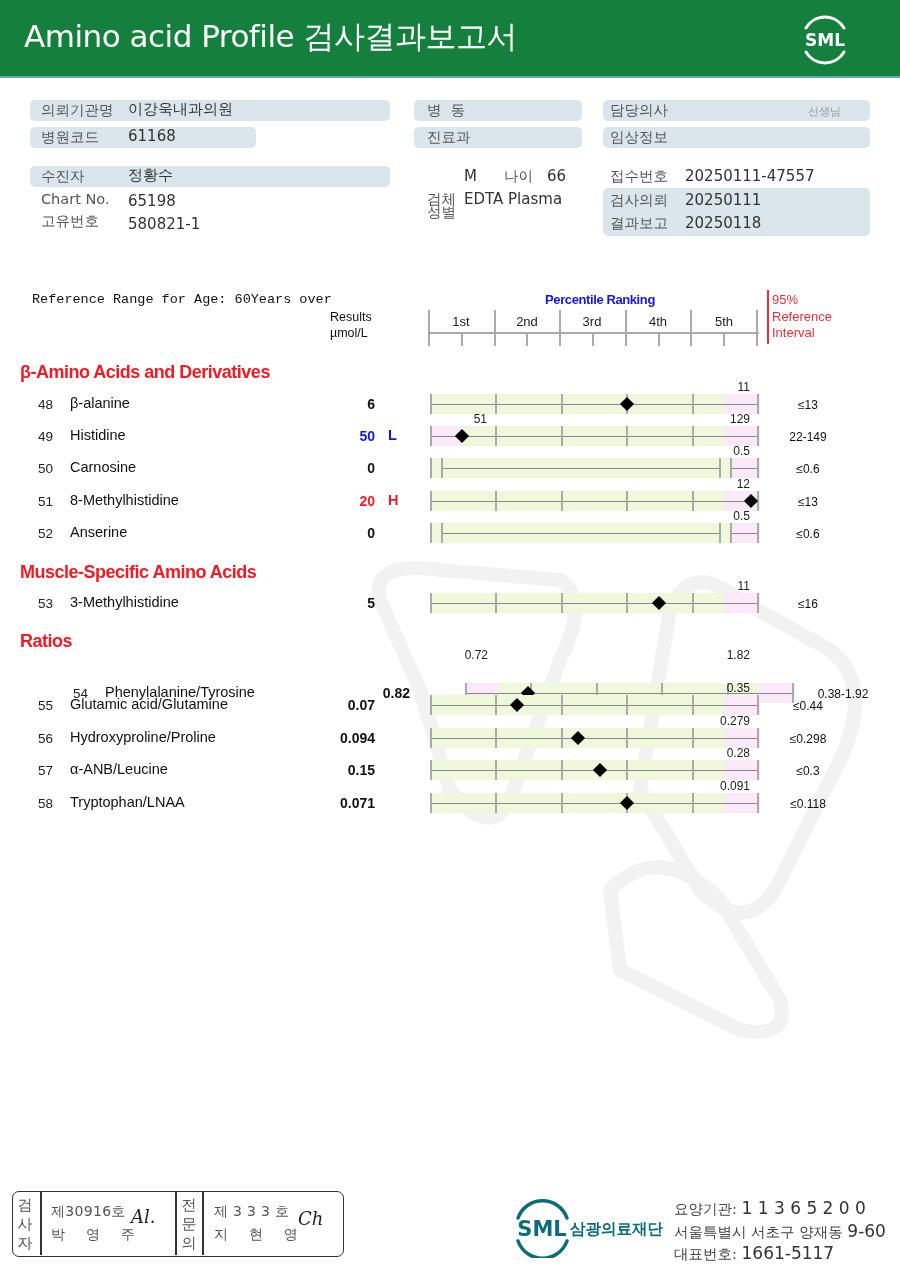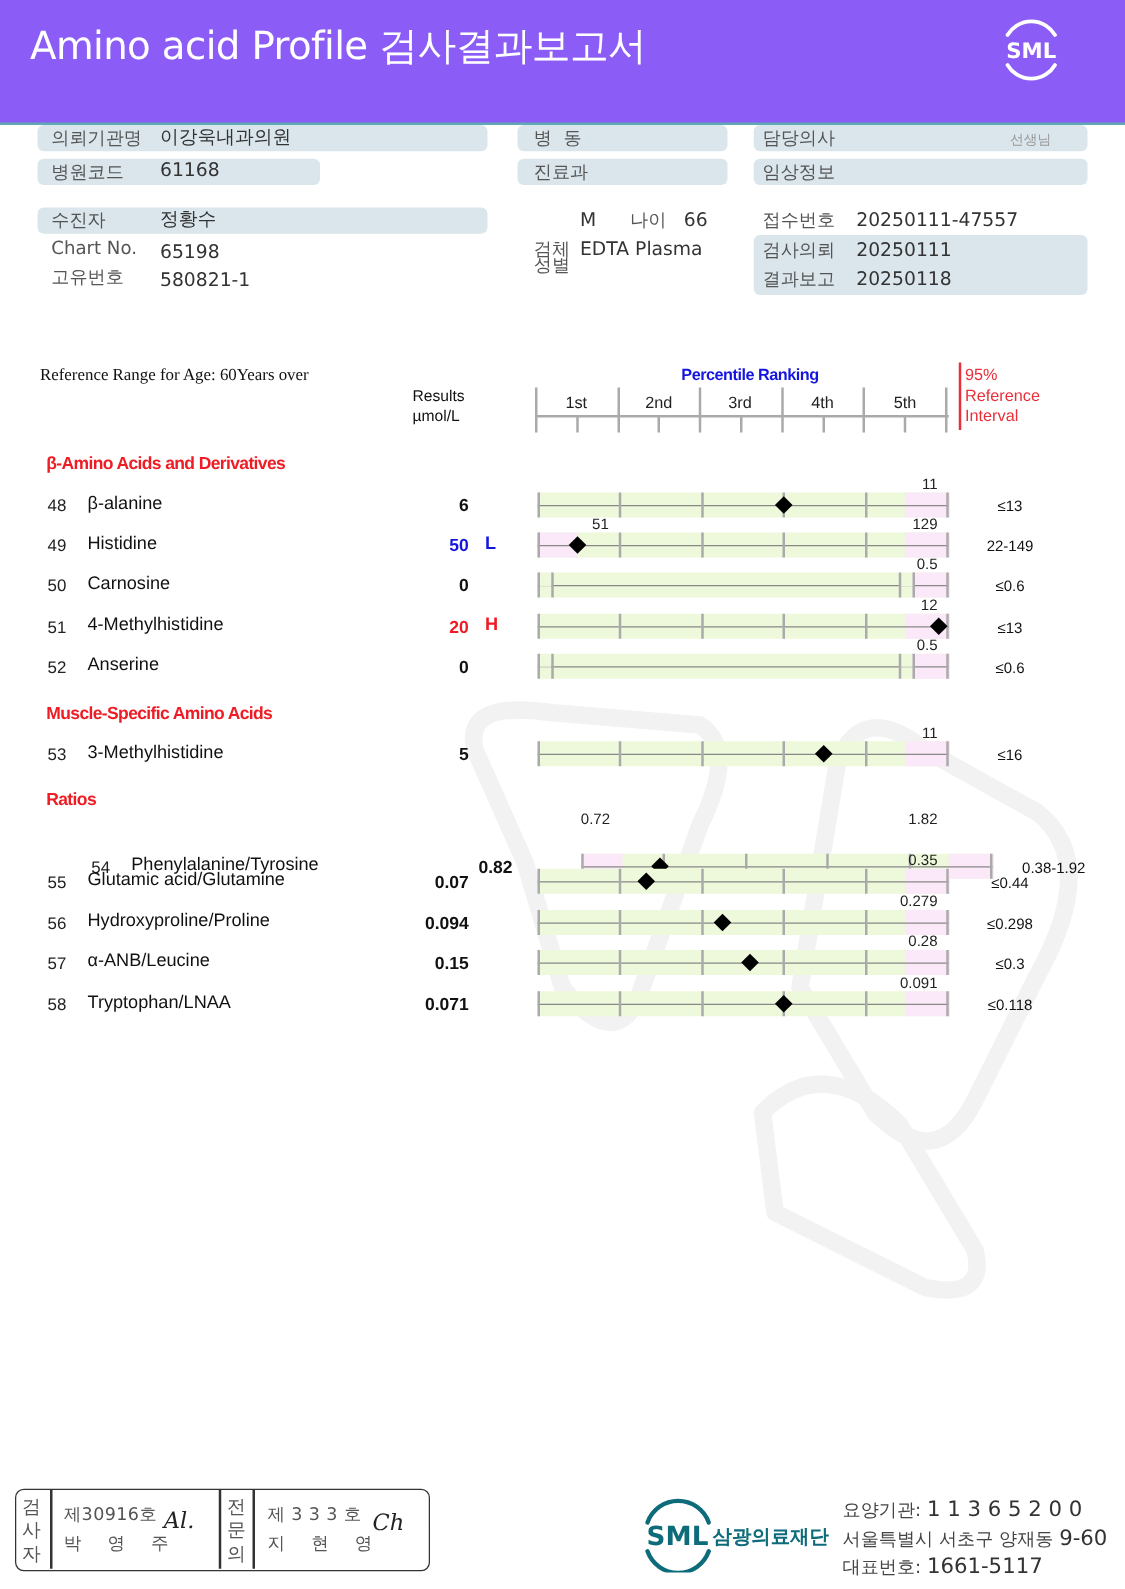--- a/index.html
+++ b/index.html
@@ -1,42 +1,42 @@
 <!DOCTYPE html>
 <html><head>
 <meta charset="utf-8">
 <style>
   * { box-sizing: border-box; margin: 0; padding: 0; }
   html, body { width: 900px; height: 1271px; background: #ffffff; overflow: hidden; }
   body { position: relative; font-family: "DejaVu Sans", "Liberation Sans", sans-serif; color: #222; }
 
   
-  .hdr { position: absolute; left: 0; top: 0; width: 900px; height: 100px; background: #8b5cf6; border-bottom: 2px solid #5fa8b4; }
+  .hdr { position: absolute; left: 0; top: 0; width: 900px; height: 78px; background: #15803d; border-bottom: 2px solid #5fa8b4; }
   .hdr-title { position: absolute; left: 24px; top: 16px; font-size: 31px; color: #ffffff; font-family: "DejaVu Sans", sans-serif; letter-spacing: -0.5px; }
   .hdr-logo { position: absolute; left: 796px; top: 12px; width: 58px; height: 54px; }
 
   
   .ibox { position: absolute; background: #dae6ec; border-radius: 5px; height: 21px; }
   .ilabel { position: absolute; font-size: 14.5px; color: #555; }
   .ival { position: absolute; font-size: 15px; color: #333; }
   .ismall { position: absolute; font-size: 11px; color: #999; }
 
   
-  .ref-age { position: absolute; left: 32px; top: 292px; font-size: 13.5px; color: #111; font-family: Liberation Serif, serif; text-align: center; }
+  .ref-age { position: absolute; left: 32px; top: 292px; font-size: 13.5px; color: #111; font-family: Liberation Mono, monospace; text-align: center; }
   .results-hdr { position: absolute; left: 330px; top: 309px; font-size: 12.5px; line-height: 16px; text-align: left; width: 52px; font-family: "Liberation Sans", sans-serif; color: #111; }
   .pct-title { position: absolute; left: 520px; top: 292px; width: 160px; text-align: center; font-size: 13px; font-weight: bold; color: #1515e0; font-family: "Liberation Sans", sans-serif; letter-spacing: -0.4px; }
   .scale { position: absolute; left: 428px; top: 310px; width: 332px; height: 36px; }
   .scale .tk { position: absolute; width: 1.5px; background: #aaa; }
   .scale .hl { position: absolute; left: 0; top: 22px; width: 331px; height: 1.5px; background: #aaa; }
   .scale .lbl { position: absolute; top: 4px; width: 60px; text-align: center; font-size: 13px; color: #222; font-family: "Liberation Sans", sans-serif; }
   .ref-hdr-line { position: absolute; left: 767px; top: 290px; width: 2px; height: 54px; background: #e8303a; }
   .ref-hdr { position: absolute; left: 772px; top: 292px; font-size: 13px; line-height: 16.5px; color: #e8303a; font-family: "Liberation Sans", sans-serif; }
 
   
-  .sec { position: absolute; left: 37px; font-size: 14px; font-weight: bold; color: #ee1c24; font-family: "Liberation Sans", sans-serif; letter-spacing: -0.5px; }
+  .sec { position: absolute; left: 20px; font-size: 18px; font-weight: bold; color: #ee1c24; font-family: "Liberation Sans", sans-serif; letter-spacing: -0.5px; }
 
   
   .row { position: absolute; left: 0; width: 900px; height: 22px; }
   .row .no { position: absolute; left: 38px; top: 3px; font-size: 13.5px; color: #222; font-family: "Liberation Sans", sans-serif; }
   .row .name { position: absolute; left: 70px; top: 1px; font-size: 14.5px; color: #111; font-family: "Liberation Sans", sans-serif; }
   .row .val { position: absolute; right: 525px; top: 2px; font-size: 14px; font-weight: bold; color: #111; font-family: "Liberation Sans", sans-serif; text-align: right; }
   .row .val.low { color: #1515e0; }
   .row .val.high { color: #ee1c24; }
   .row .flag { position: absolute; left: 388px; top: 1px; font-size: 14.5px; font-weight: bold; font-family: "Liberation Sans", sans-serif; }
   .row .flag.low { color: #1515e0; }
@@ -215,21 +215,21 @@
       <div class="t" style="left:289px;"></div>
       <div class="t" style="left:300px;"></div>
       <div class="t" style="left:327px;"></div>
   </div>
   <span class="ref">≤0.6</span>
 </div>
 
 <span class="bnd" style="left:700px;top:477px;">12</span>
 <div class="row" style="top:491px;">
   <span class="no">51</span>
-  <span class="name">4-Methylhistidine</span>
+  <span class="name">8-Methylhistidine</span>
   <span class="val high">20</span>
   <span class="flag high">H</span>
   <div class="bar">
     <div class="pink" style="left:294px;width:36px;"></div>
     <div class="mid"></div>
     <div class="t" style="left:0;"></div>
       <div class="t" style="left:65px;"></div>
       <div class="t" style="left:131px;"></div>
       <div class="t" style="left:196px;"></div>
       <div class="t" style="left:262px;"></div>

